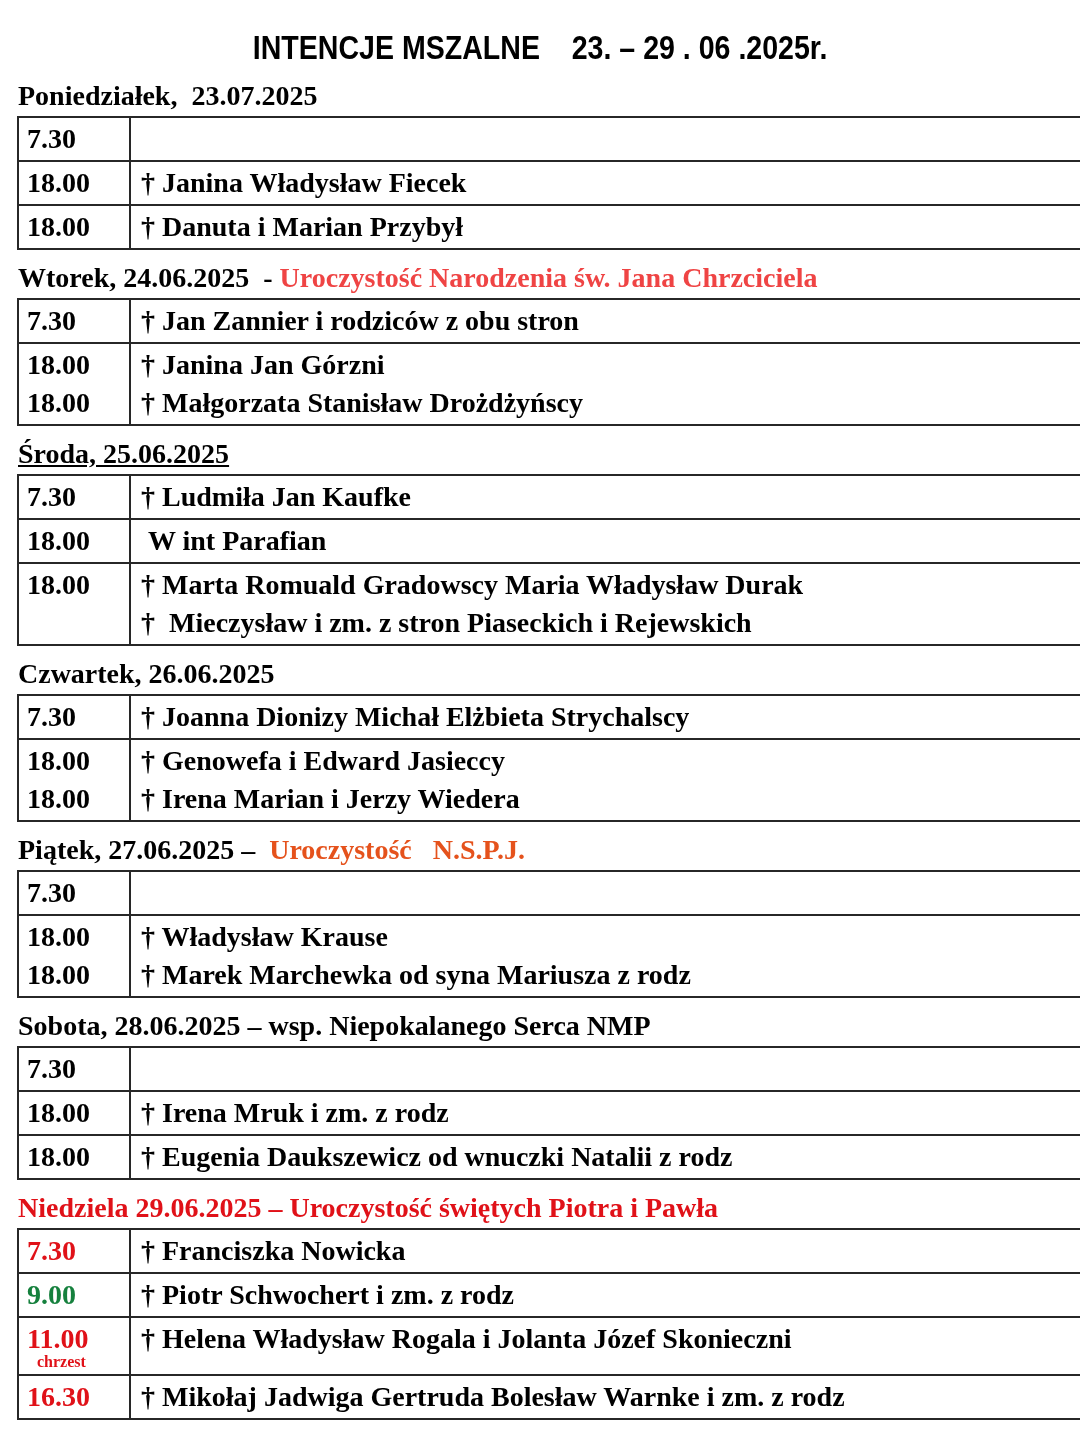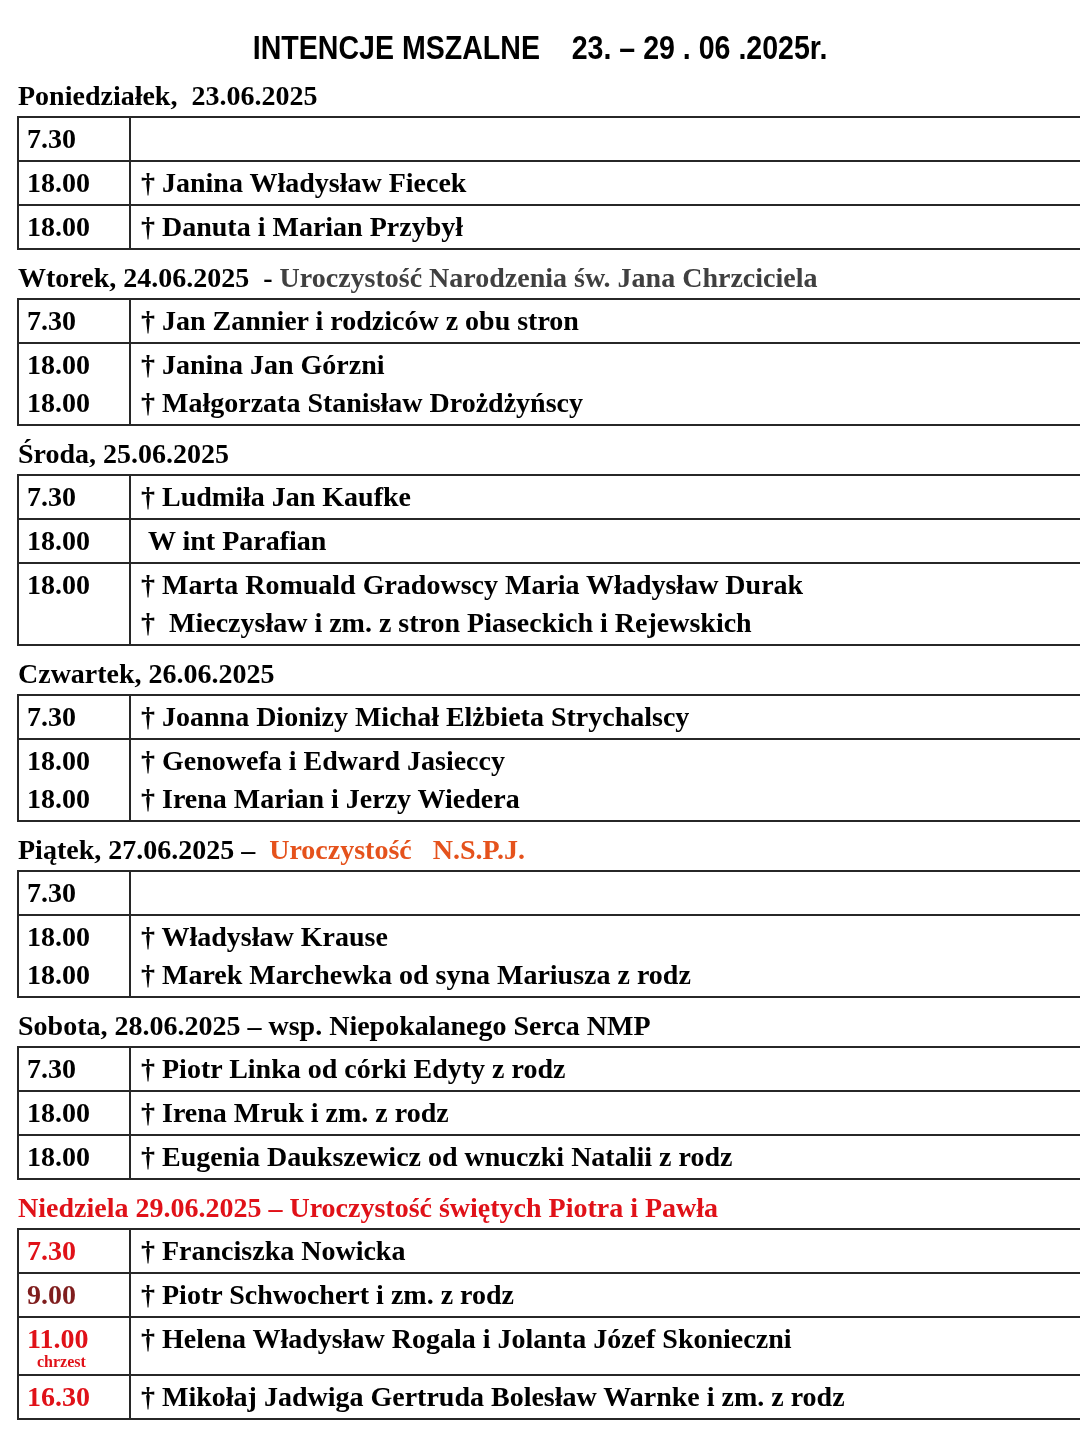--- a/index.html
+++ b/index.html
@@ -82,21 +82,21 @@
 </style>
 </head>
 <body>
 
 <div class="page">
   <div class="title-wrap">
     <span class="title">INTENCJE MSZALNE    23. – 29 . 06 .2025r.</span>
   </div>
   <div id="sections-root">
   <div class="section">
-    <div class="section-heading"><span style="color: rgb(0, 0, 0);">Poniedziałek,  23.06.2025</span></div>
+    <div class="section-heading"><span style="color: rgb(0, 0, 0);">Poniedziałek,  23.07.2025</span></div>
     <div class="section-table">
   <div class="row">
     <div class="time-col">
               <div class="time-line" style="color: rgb(0, 0, 0);">7.30</div>
             </div>
     <div class="int-col">
               <div class="int-line"> </div>
             </div>
   </div>
 
@@ -114,21 +114,21 @@
               <div class="time-line" style="color: rgb(0, 0, 0);">18.00</div>
             </div>
     <div class="int-col">
               <div class="int-line">† Danuta i Marian Przybył</div>
             </div>
   </div>
 </div>
   </div>
 
   <div class="section">
-    <div class="section-heading"><span style="color: rgb(0, 0, 0);">Wtorek, 24.06.2025  - </span><span style="color: #404040;">Uroczystość Narodzenia św. Jana Chrzciciela</span></div>
+    <div class="section-heading"><span style="color: rgb(0, 0, 0);">Wtorek, 24.06.2025  - </span><span style="color: #ef4444;">Uroczystość Narodzenia św. Jana Chrzciciela</span></div>
     <div class="section-table">
   <div class="row">
     <div class="time-col">
               <div class="time-line" style="color: rgb(0, 0, 0);">7.30</div>
             </div>
     <div class="int-col">
               <div class="int-line">† Jan Zannier i rodziców z obu stron</div>
             </div>
   </div>
 
@@ -139,21 +139,21 @@
             </div>
     <div class="int-col">
               <div class="int-line">† Janina Jan Górzni</div>
               <div class="int-line">† Małgorzata Stanisław Drożdżyńscy</div>
             </div>
   </div>
 </div>
   </div>
 
   <div class="section">
-    <div class="section-heading"><span style="color: rgb(0, 0, 0);">Środa, 25.06.2025</span></div>
+    <div class="section-heading"><span style="color: rgb(0, 0, 0); text-decoration: underline;">Środa, 25.06.2025</span></div>
     <div class="section-table">
   <div class="row">
     <div class="time-col">
               <div class="time-line" style="color: rgb(0, 0, 0);">7.30</div>
             </div>
     <div class="int-col">
               <div class="int-line">† Ludmiła Jan Kaufke</div>
             </div>
   </div>
 
@@ -228,23 +228,20 @@
 </div>
   </div>
 
   <div class="section">
     <div class="section-heading"><span style="color: rgb(0, 0, 0);">Sobota, 28.06.2025 – wsp. Niepokalanego Serca NMP</span></div>
     <div class="section-table">
   <div class="row">
     <div class="time-col">
               <div class="time-line" style="color: rgb(0, 0, 0);">7.30</div>
             </div>
-    <div class="int-col">
-              <div class="int-line">† Piotr Linka od córki Edyty z rodz</div>
-            </div>
   </div>
 
   <div class="row">
     <div class="time-col">
               <div class="time-line" style="color: rgb(0, 0, 0);">18.00</div>
             </div>
     <div class="int-col">
               <div class="int-line">† Irena Mruk i zm. z rodz</div>
             </div>
   </div>
@@ -267,21 +264,21 @@
     <div class="time-col">
               <div class="time-line" style="color: rgb(224, 17, 24);">7.30</div>
             </div>
     <div class="int-col">
               <div class="int-line">† Franciszka Nowicka</div>
             </div>
   </div>
 
   <div class="row">
     <div class="time-col">
-              <div class="time-line" style="color: #7f1d1d;">9.00</div>
+              <div class="time-line" style="color: #15803d;">9.00</div>
             </div>
     <div class="int-col">
               <div class="int-line">† Piotr Schwochert i zm. z rodz</div>
             </div>
   </div>
 
   <div class="row">
     <div class="time-col">
               <div class="time-line" style="color: rgb(224, 17, 24);">11.00</div>
               <div class="time-note" style="color: rgb(224, 17, 24);">chrzest</div>

